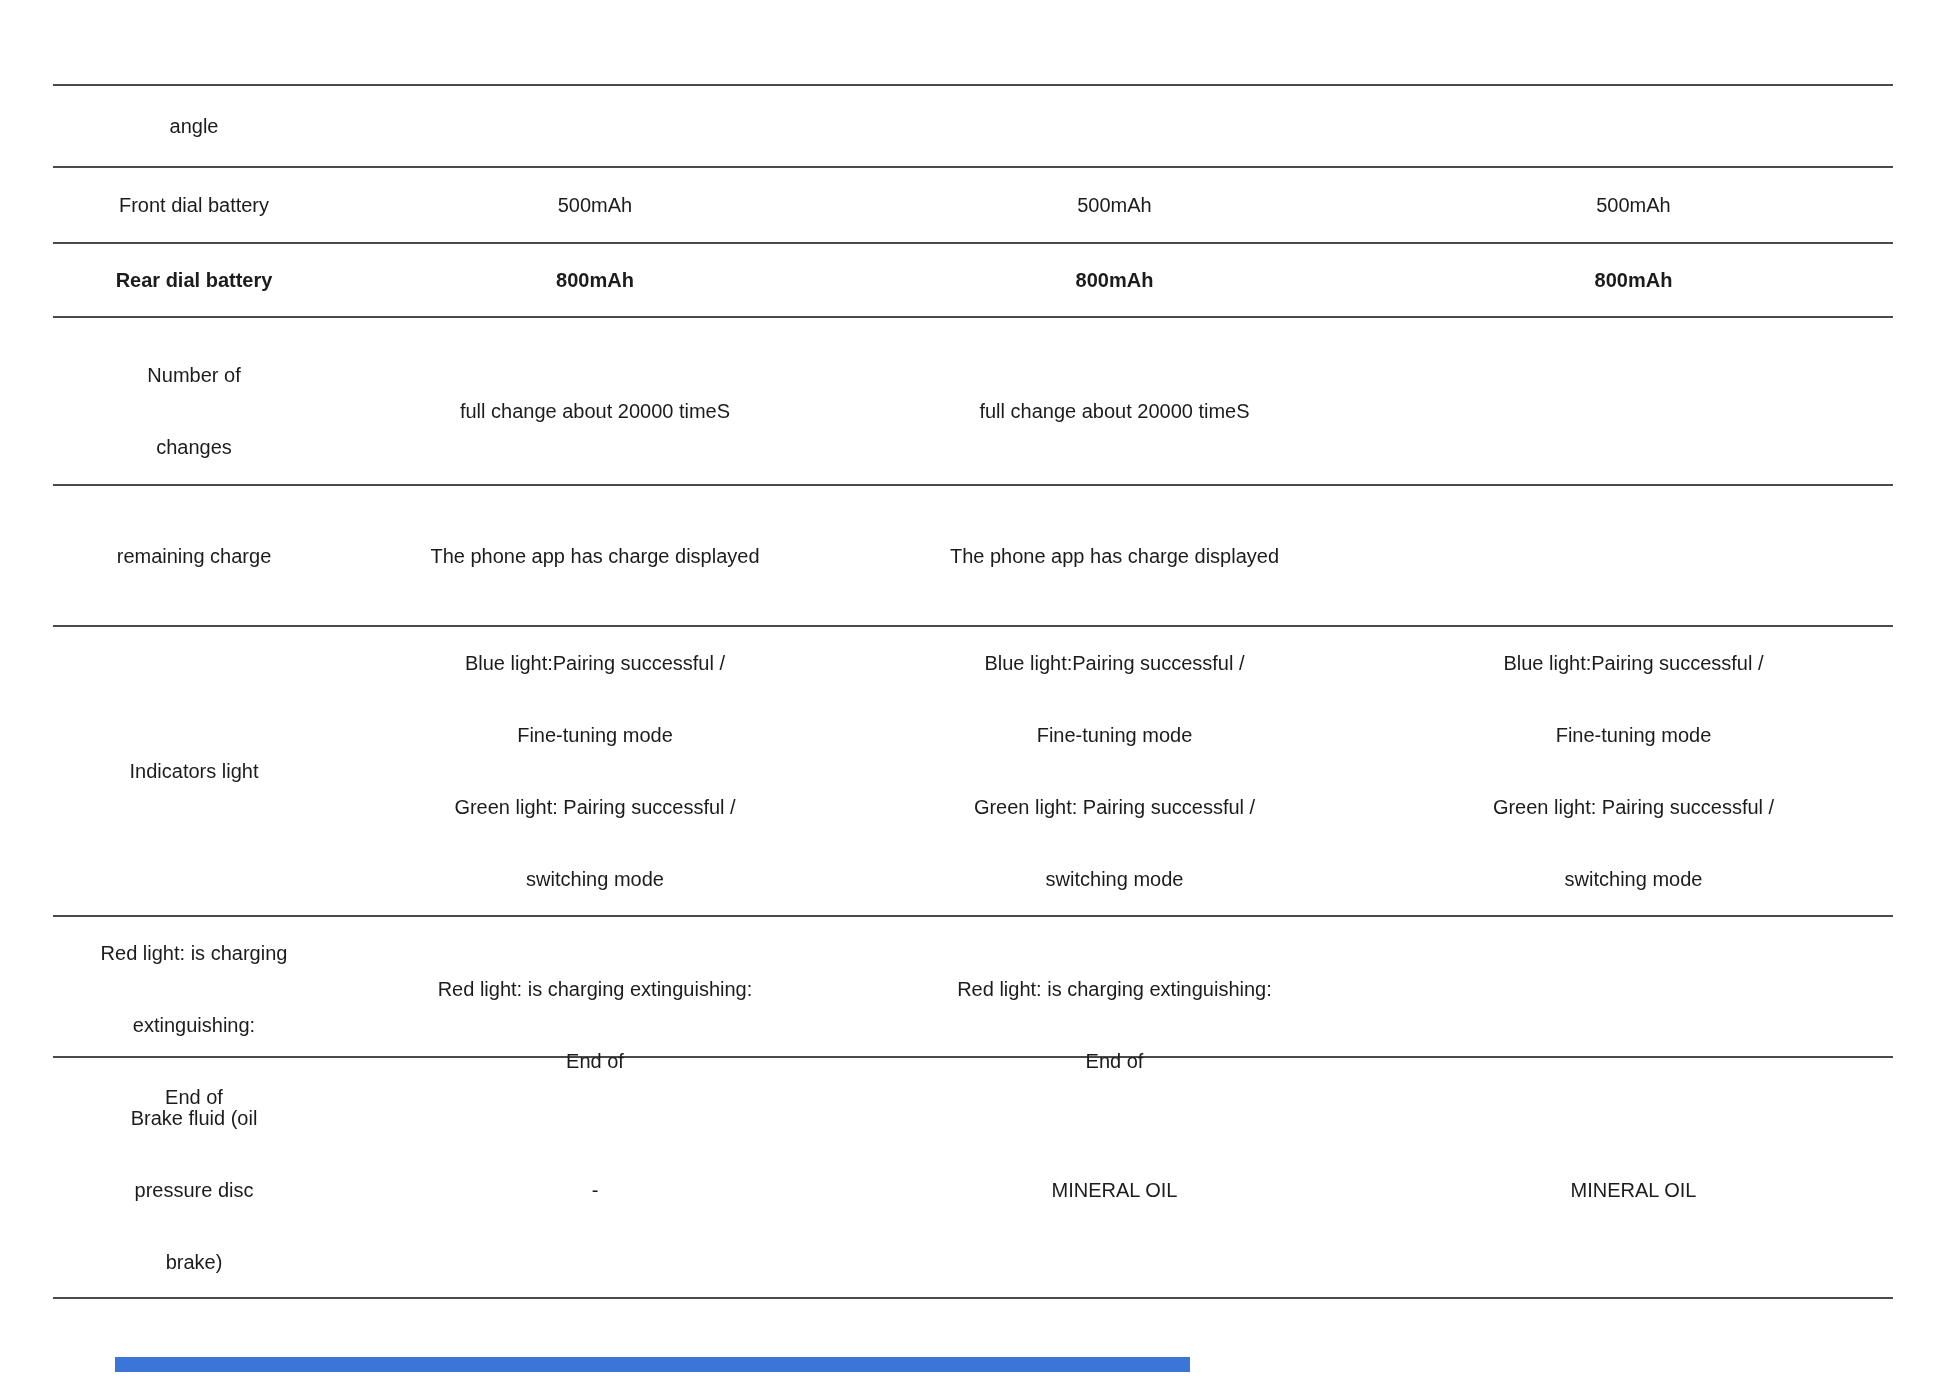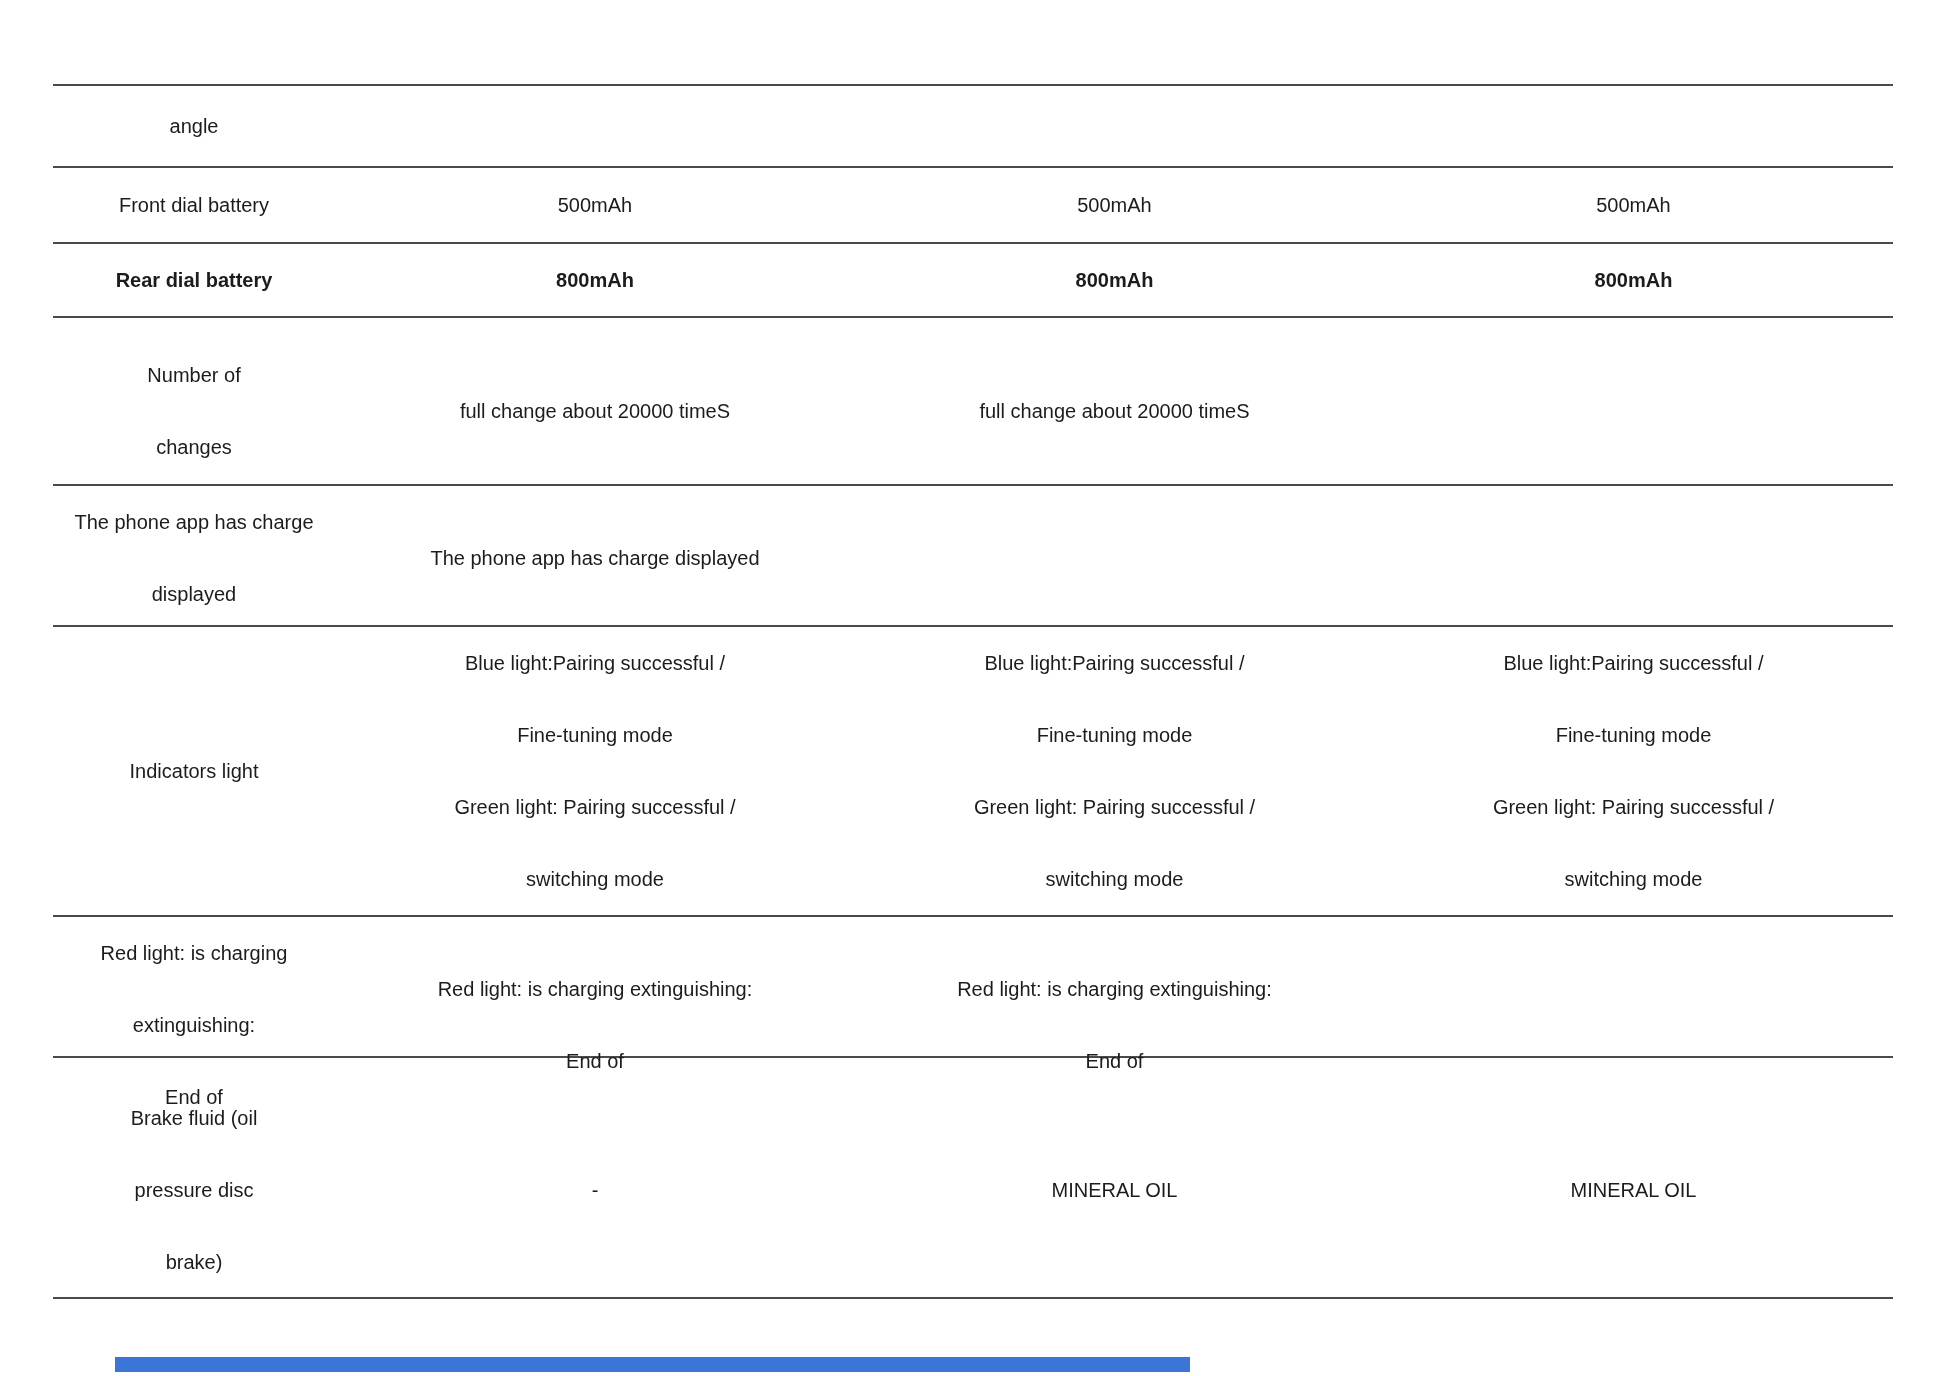--- a/index.html
+++ b/index.html
@@ -83,20 +83,21 @@
     </div>
 
     <div class="trow r3">
       <div class="cell">Number of
 changes</div>
       <div class="cell">full change about 20000 timeS</div>
       <div class="cell">full change about 20000 timeS</div>
     </div>
 
     <div class="trow r4">
+      <div class="cell">remaining charge</div>
       <div class="cell">The phone app has charge displayed</div>
       <div class="cell">The phone app has charge displayed</div>
     </div>
 
     <div class="trow r5">
       <div class="cell">Indicators light</div>
       <div class="cell">Blue light:Pairing successful /
 Fine-tuning mode
 Green light: Pairing successful /
 switching mode</div>

